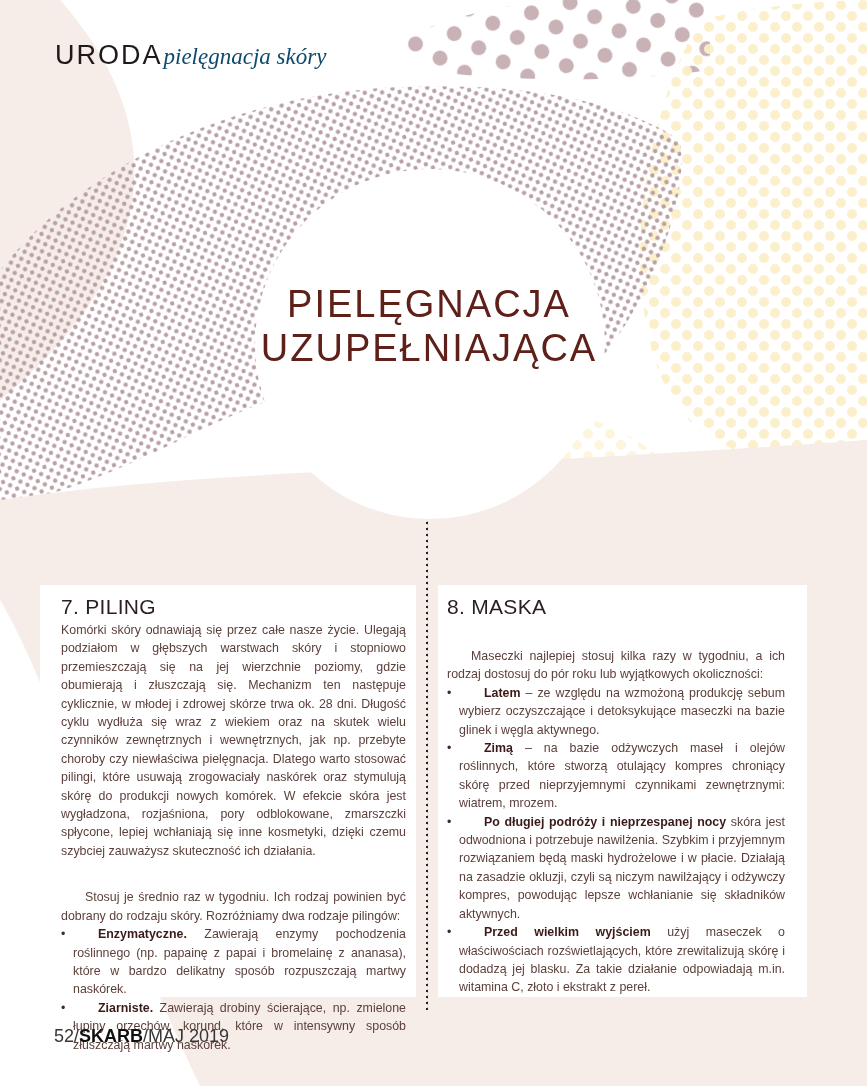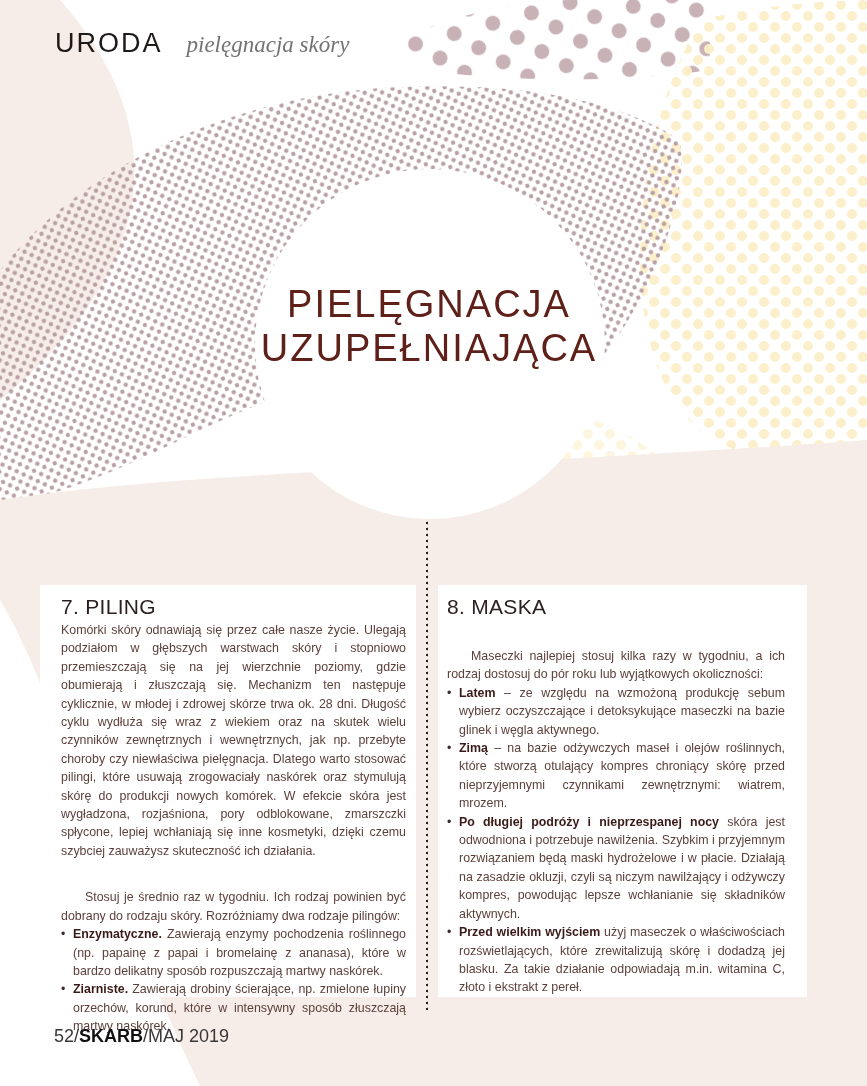--- a/index.html
+++ b/index.html
@@ -3,30 +3,30 @@
   <meta charset="utf-8">
   <style>
     html, body { margin: 0; padding: 0; }
     body {
       width: 867px; height: 1086px; position: relative; overflow: hidden;
       background: #f6ede8;
       font-family: "Liberation Sans", sans-serif;
     }
     .bg-layer { position: absolute; inset: 0; pointer-events: none; }
     .header {
-      position: absolute; left: 55px; top: 28px; height: 40px;
-      display: flex; align-items: baseline; gap: 24px; color: #2a2020;
+      position: absolute; left: 55px; top: 40px; height: 40px;
+      display: flex; align-items: baseline; gap: 1px; color: #2a2020;
     }
     .header .section {
       font-family: "Liberation Sans", sans-serif; font-weight: 300;
       font-size: 27px; letter-spacing: 2px; color: #1e1a1a;
     }
     .header .subsection {
       font-family: "Liberation Serif", serif; font-style: italic;
-      font-size: 23px; color: #737373;
+      font-size: 23px; color: #0c4a6e;
     }
     .title {
       position: absolute; left: 232px; top: 282px; width: 394px;
       text-align: center; font-family: Liberation Sans, sans-serif;
       color: #5e2018; font-size: 38px; line-height: 44px; letter-spacing: 2px;
     }
     .divider {
       position: absolute; left: 426px; top: 520px; width: 2px; height: 490px;
       background-image: radial-gradient(circle, #2a1e1e 1.2px, transparent 1.6px);
       background-size: 3px 6px; background-repeat: repeat-y;
@@ -40,21 +40,21 @@
     .box.right { left: 438px; width: 369px; padding-left: 9px; padding-right: 22px; }
     .box h2 {
       margin: 0 0 2px 0; font-weight: 400; font-size: 21px; line-height: 24px;
       color: #2a1e1e; letter-spacing: 0.3px;
     }
     .box p { margin: 0; }
     .box p.indent { text-indent: 24px; margin-top: 28px; }
     .box ul { list-style: none; margin: 0; padding: 0; }
     .box li { position: relative; padding-left: 12px; }
     .box li .bullet { position: absolute; left: 0; top: 0; color: #3a2a2a; }
-    .box li b { color: #3a1a18; font-weight: bold; }
+    .box li b { color: #3a1a18; font-weight: bold; margin-left: 25px; }
     .footer {
       position: absolute; left: 54px; top: 1026px; font-size: 18px; color: #3a3636;
     }
     .footer b { color: #111; font-weight: bold; }
   </style>
 </head>
 <body>
 
 <svg class="bg-layer" width="867" height="1086" viewBox="0 0 867 1086" xmlns="http://www.w3.org/2000/svg">
   <defs>

